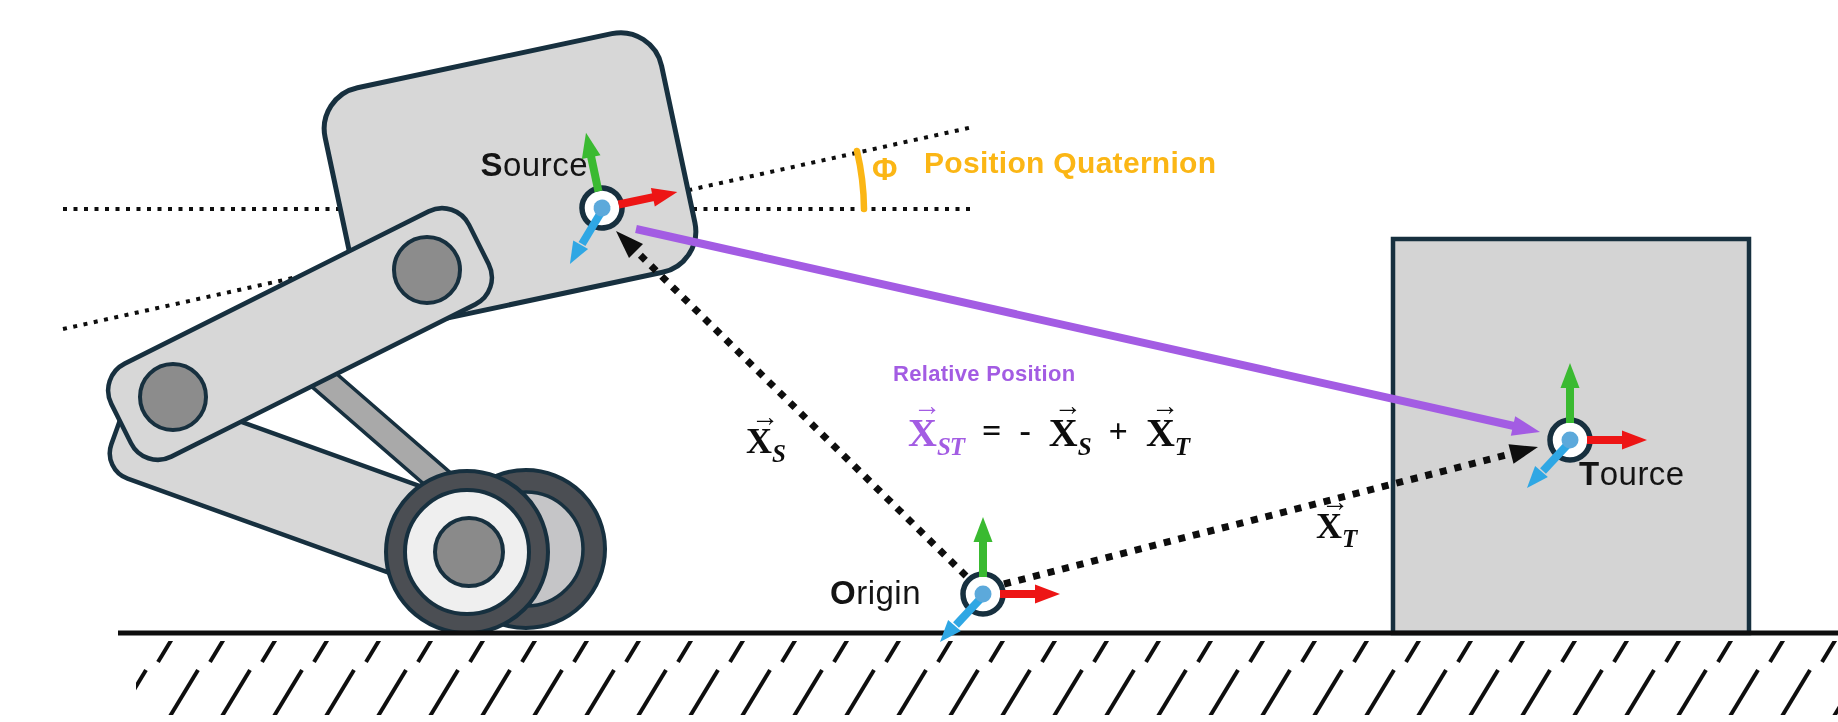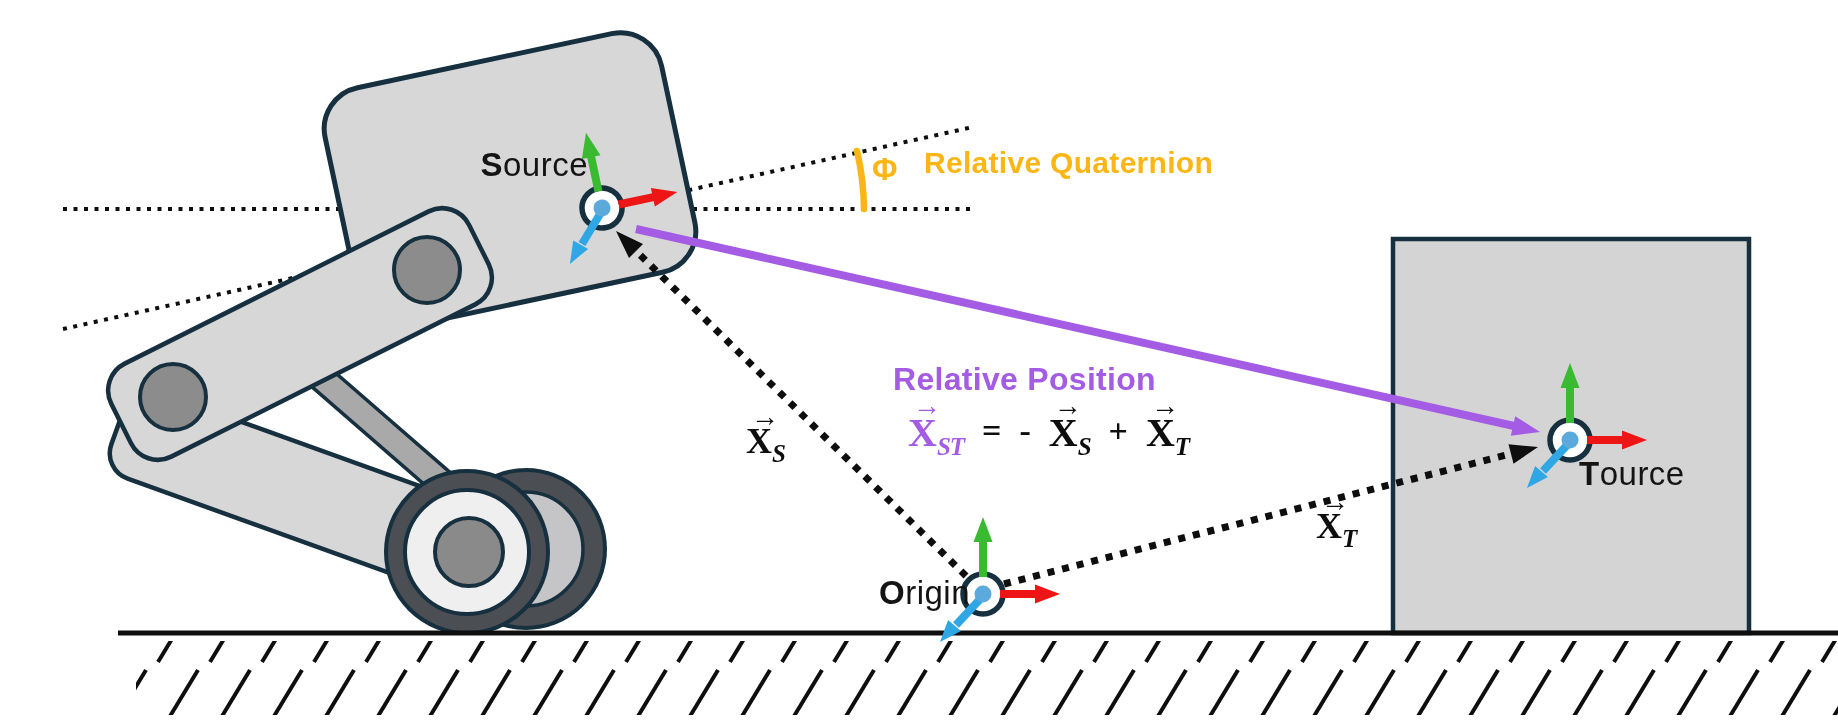--- a/index.html
+++ b/index.html
@@ -3,21 +3,21 @@
 <meta charset="utf-8">
 <style>
   html,body{margin:0;padding:0;background:#fff;}
   .stage{position:relative;width:1838px;height:722px;background:#fff;overflow:hidden;
          font-family:"Liberation Sans",sans-serif;margin-left:48px;}
   .stage svg{position:absolute;left:0;top:0;}
   .lbl{position:absolute;white-space:nowrap;color:#141414;font-size:33px;letter-spacing:0.5px;}
   .lbl .cap{font-weight:700;}
   .quat-phi{position:absolute;left:824px;top:152px;font-size:31px;font-weight:700;color:var(--amber);}
   .quat-lbl{position:absolute;left:876px;top:146px;font-size:30px;font-weight:700;color:var(--amber);letter-spacing:0.3px;}
-  .relpos-lbl{position:absolute;left:845px;top:361px;font-size:32px;font-weight:700;color:var(--purple);letter-spacing:0.3px;}
+  .relpos-lbl{position:absolute;left:845px;top:361px;font-size:22px;font-weight:700;color:var(--purple);letter-spacing:0.3px;}
   .formula{position:absolute;left:860px;top:409px;font-family:"Liberation Serif",serif;
            font-size:40px;font-weight:700;color:#0d0d0d;white-space:nowrap;}
   .vec{position:relative;display:inline-block;font-family:"Liberation Serif",serif;font-weight:700;padding-top:0px;}
   .vec .varrow{position:absolute;top:-19px;left:5px;font-size:28px;font-weight:700;}
   .vec sub{font-size:25px;font-style:italic;font-weight:700;vertical-align:-9px;letter-spacing:-1px;}
   .vec.purple{color:var(--purple);}
   .formula .op{display:inline-block;margin:0 8px;font-size:34px;vertical-align:4px;}
   .vec-label{position:absolute;font-family:"Liberation Serif",serif;font-size:36px;font-weight:700;color:#0d0d0d;}
 </style>
 </head>
@@ -87,27 +87,27 @@
 
   <path d="M 816 209 A 262 262 0 0 0 809 151" fill="none" stroke="var(--amber)" stroke-width="6.5" stroke-linecap="round"></path>
 
   <use href="#axes-frame" transform="translate(554,208) rotate(-12)"></use>
   <use href="#axes-frame" transform="translate(935,594)"></use>
   <use href="#axes-frame" transform="translate(1522,440)"></use>
 </svg>
 
 <div class="lbl" style="left:400px;top:146px;width:140px;text-align:right;"><span class="cap">S</span><span>ource</span></div>
 
-<div class="lbl" style="left:782px;top:574px;width:140px;text-align:right;"><span class="cap">O</span><span>rigin</span></div>
+<div class="lbl" style="left:782px;top:574px;width:140px;"><span class="cap">O</span><span>rigin</span></div>
 
 <div class="lbl" style="left:1531px;top:455px;"><span class="cap">T</span><span>ource</span></div>
 
 <div class="quat-phi">Φ</div>
 
-<div class="quat-lbl">Relative Quaternion</div>
+<div class="quat-lbl">Position Quaternion</div>
 
 <div class="relpos-lbl">Relative Position</div>
 
 <div class="formula">
   <span class="vec purple"><span class="varrow">→</span><span>X</span><sub>ST</sub></span>
   <span class="op">=</span>
   <span class="op" style="margin-left:0;">-</span>
   <span class="vec"><span class="varrow">→</span><span>X</span><sub>S</sub></span>
   <span class="op">+</span>
   <span class="vec"><span class="varrow">→</span><span>X</span><sub>T</sub></span>

